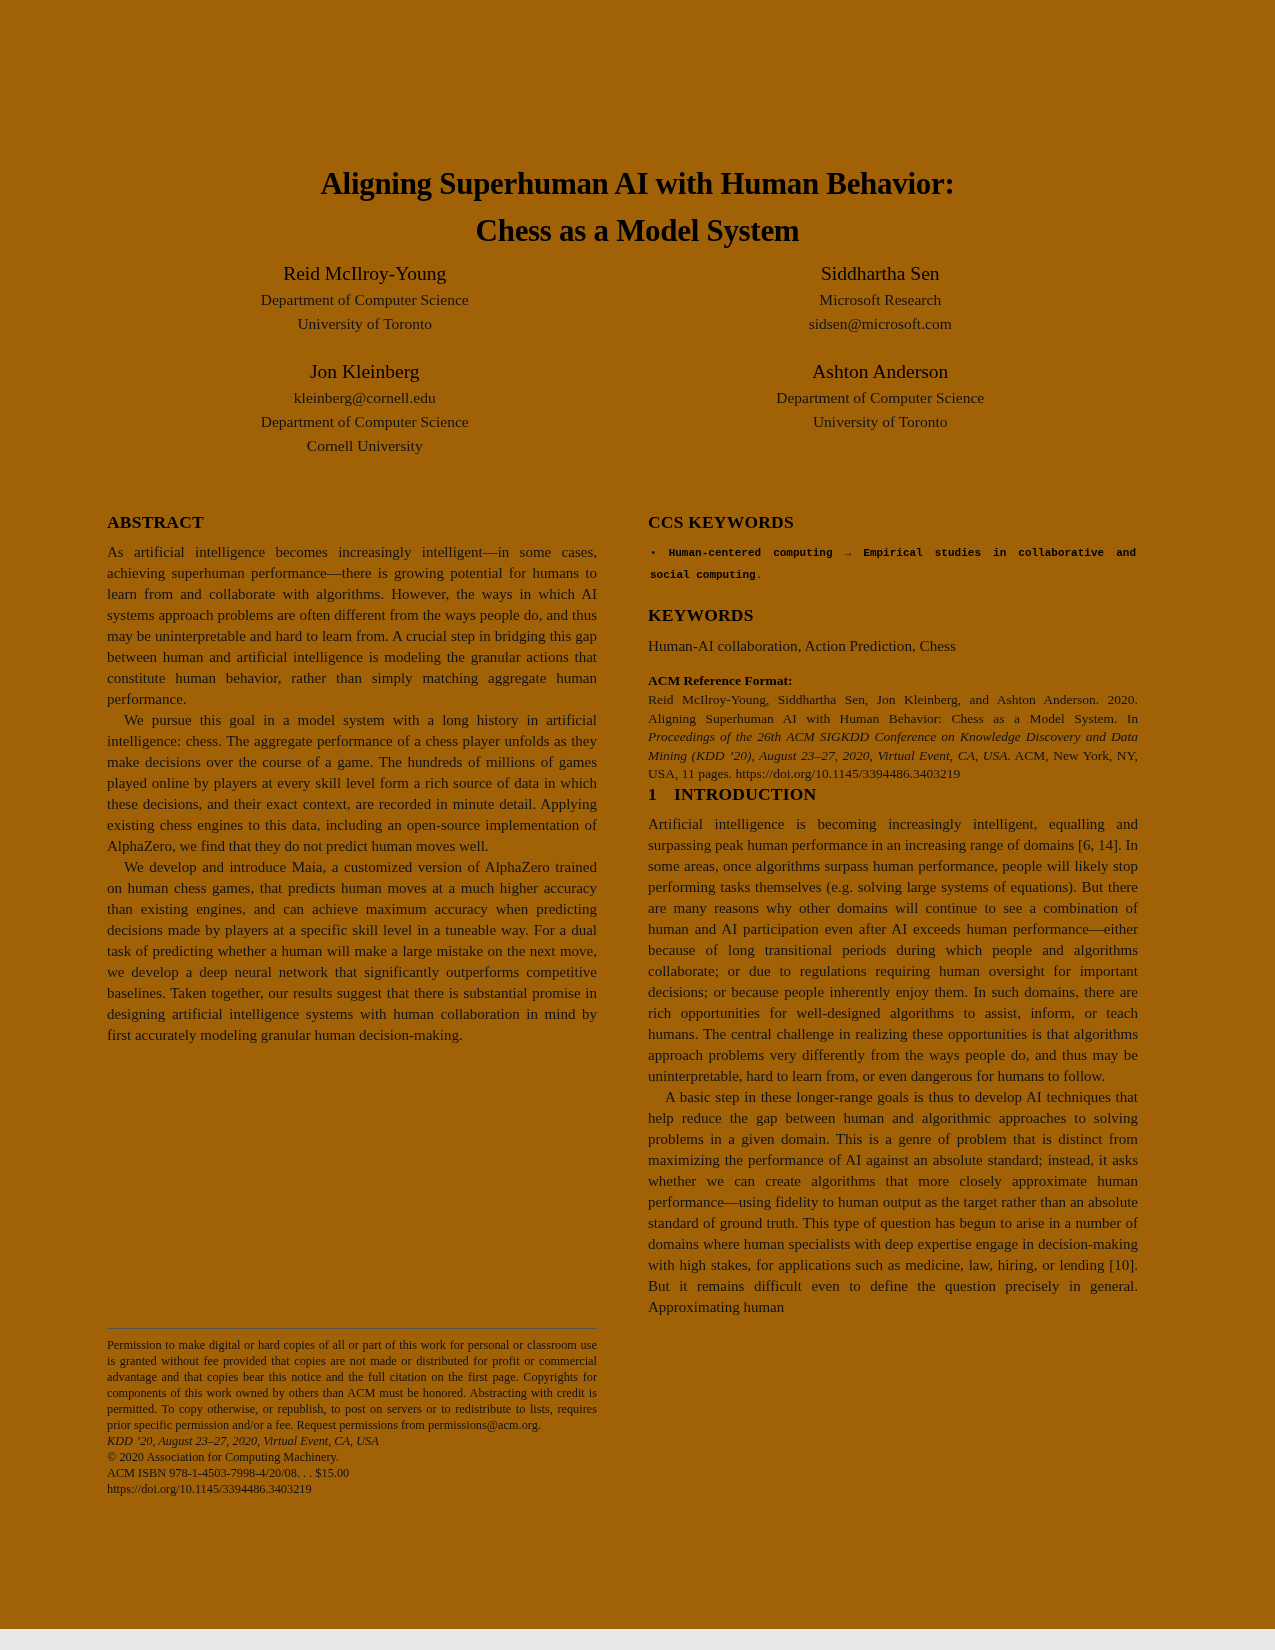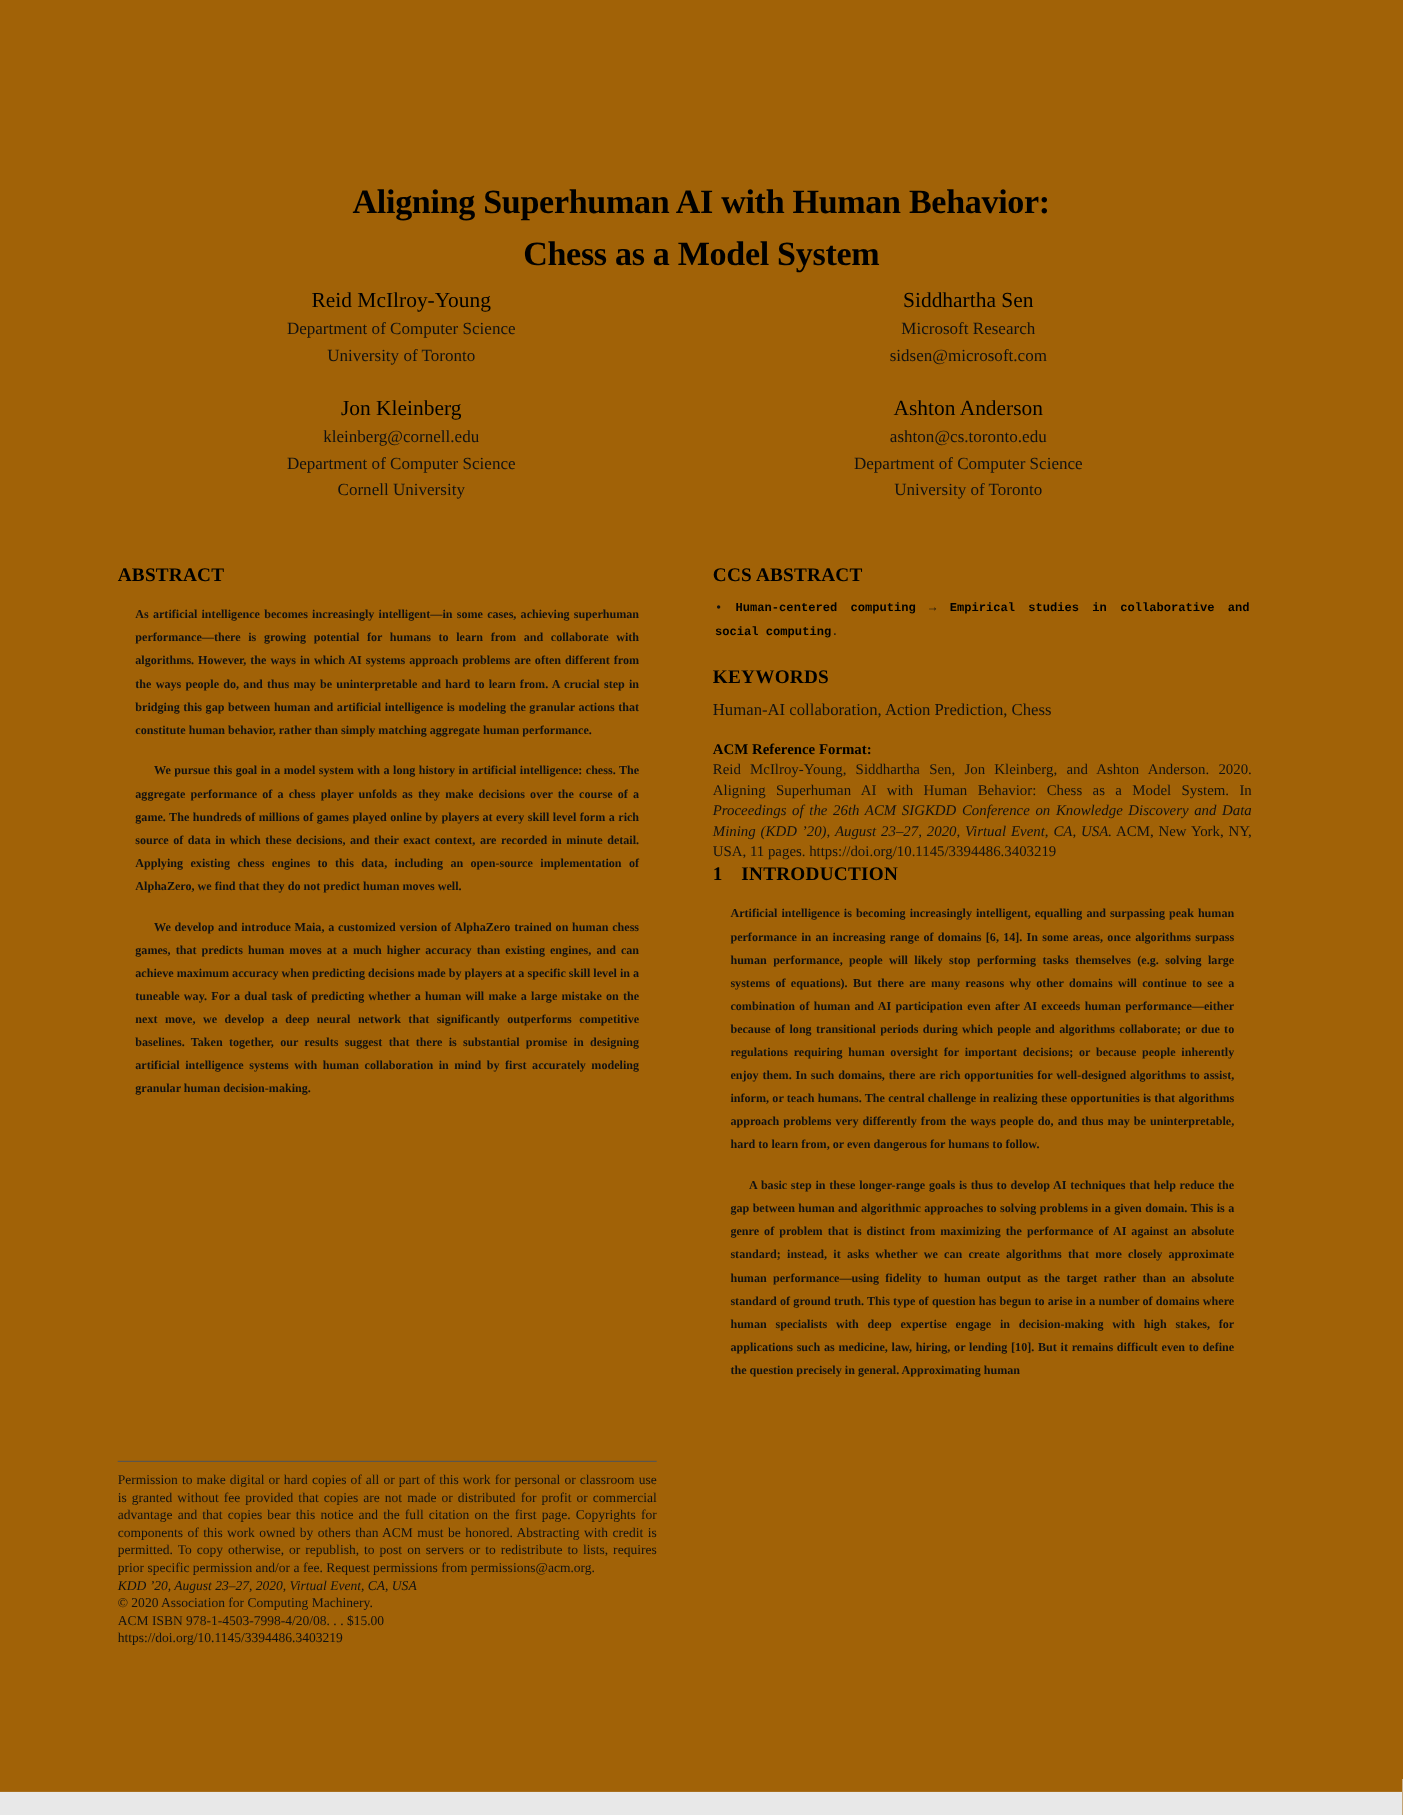--- a/index.html
+++ b/index.html
@@ -62,26 +62,25 @@
     font-size: 17.5px;
     font-weight: 700;
     margin: 0 0 9px 0;
     color: #000;
     letter-spacing: 0.2px;
   }
   h2.sec.mt { margin-top: 19px; }
   h2.sec.intro-mt { }
   .sec-num { display: inline-block; margin-right: 17px; }
   p.body {
-    margin: 16px;
-    font-size: 11px;
+    margin: 0;
+    font-size: 15px;
     line-height: 21px;
     text-align: justify;
     hyphens: auto;
-    font-weight: bold;
     -webkit-hyphens: auto;
   }
   p.body.indent { text-indent: 17px; }
   p.ccs-line {
     margin: 2px;
     font-size: 11px;
     line-height: 22px;
     text-align: justify;
     font-family: Liberation Mono, monospace;
   }
@@ -140,35 +139,34 @@
       <div class="author-line"></div>
     </div>
     <div class="author-block">
       <div class="author-name">Jon Kleinberg</div>
       <div class="author-line">kleinberg@cornell.edu</div>
       <div class="author-line">Department of Computer Science</div>
       <div class="author-line">Cornell University</div>
     </div>
     <div class="author-block">
       <div class="author-name">Ashton Anderson</div>
-      <div class="author-line">ashton@cs.toronto.edu</div>
       <div class="author-line">Department of Computer Science</div>
       <div class="author-line">University of Toronto</div>
     </div>
   </div>
 
   <div class="col col-left">
     <h2 class="sec">ABSTRACT</h2>
     <p class="body">As artificial intelligence becomes increasingly intelligent—in some cases, achieving superhuman performance—there is growing potential for humans to learn from and collaborate with algorithms. However, the ways in which AI systems approach problems are often different from the ways people do, and thus may be uninterpretable and hard to learn from. A crucial step in bridging this gap between human and artificial intelligence is modeling the granular actions that constitute human behavior, rather than simply matching aggregate human performance.</p>
     <p class="body indent">We pursue this goal in a model system with a long history in artificial intelligence: chess. The aggregate performance of a chess player unfolds as they make decisions over the course of a game. The hundreds of millions of games played online by players at every skill level form a rich source of data in which these decisions, and their exact context, are recorded in minute detail. Applying existing chess engines to this data, including an open-source implementation of AlphaZero, we find that they do not predict human moves well.</p>
     <p class="body indent">We develop and introduce Maia, a customized version of AlphaZero trained on human chess games, that predicts human moves at a much higher accuracy than existing engines, and can achieve maximum accuracy when predicting decisions made by players at a specific skill level in a tuneable way. For a dual task of predicting whether a human will make a large mistake on the next move, we develop a deep neural network that significantly outperforms competitive baselines. Taken together, our results suggest that there is substantial promise in designing artificial intelligence systems with human collaboration in mind by first accurately modeling granular human decision-making.</p>
   </div>
 
   <div class="col col-right">
-    <h2 class="sec">CCS ABSTRACT</h2>
+    <h2 class="sec">CCS KEYWORDS</h2>
     <p class="ccs-line"><span>• </span><b>Human-centered computing</b><span> → </span><b>Empirical studies in collaborative and social computing</b><span>.</span></p>
 
     <h2 class="sec mt">KEYWORDS</h2>
     <p class="kw-line">Human-AI collaboration, Action Prediction, Chess</p>
 
     <div class="acm-ref-head">ACM Reference Format:</div>
     <p class="acm-ref"><span>Reid McIlroy-Young, Siddhartha Sen, Jon Kleinberg, and Ashton Anderson. 2020. Aligning Superhuman AI with Human Behavior: Chess as a Model System. In </span><span class="it">Proceedings of the 26th ACM SIGKDD Conference on Knowledge Discovery and Data Mining (KDD ’20), August 23–27, 2020, Virtual Event, CA, USA.</span><span> ACM, New York, NY, USA, 11 pages. https://doi.org/10.1145/3394486.3403219</span></p>
 
     <h2 class="sec intro-mt"><span class="sec-num">1</span><span>INTRODUCTION</span></h2>
     <p class="body">Artificial intelligence is becoming increasingly intelligent, equalling and surpassing peak human performance in an increasing range of domains [6, 14]. In some areas, once algorithms surpass human performance, people will likely stop performing tasks themselves (e.g. solving large systems of equations). But there are many reasons why other domains will continue to see a combination of human and AI participation even after AI exceeds human performance—either because of long transitional periods during which people and algorithms collaborate; or due to regulations requiring human oversight for important decisions; or because people inherently enjoy them. In such domains, there are rich opportunities for well-designed algorithms to assist, inform, or teach humans. The central challenge in realizing these opportunities is that algorithms approach problems very differently from the ways people do, and thus may be uninterpretable, hard to learn from, or even dangerous for humans to follow.</p>

